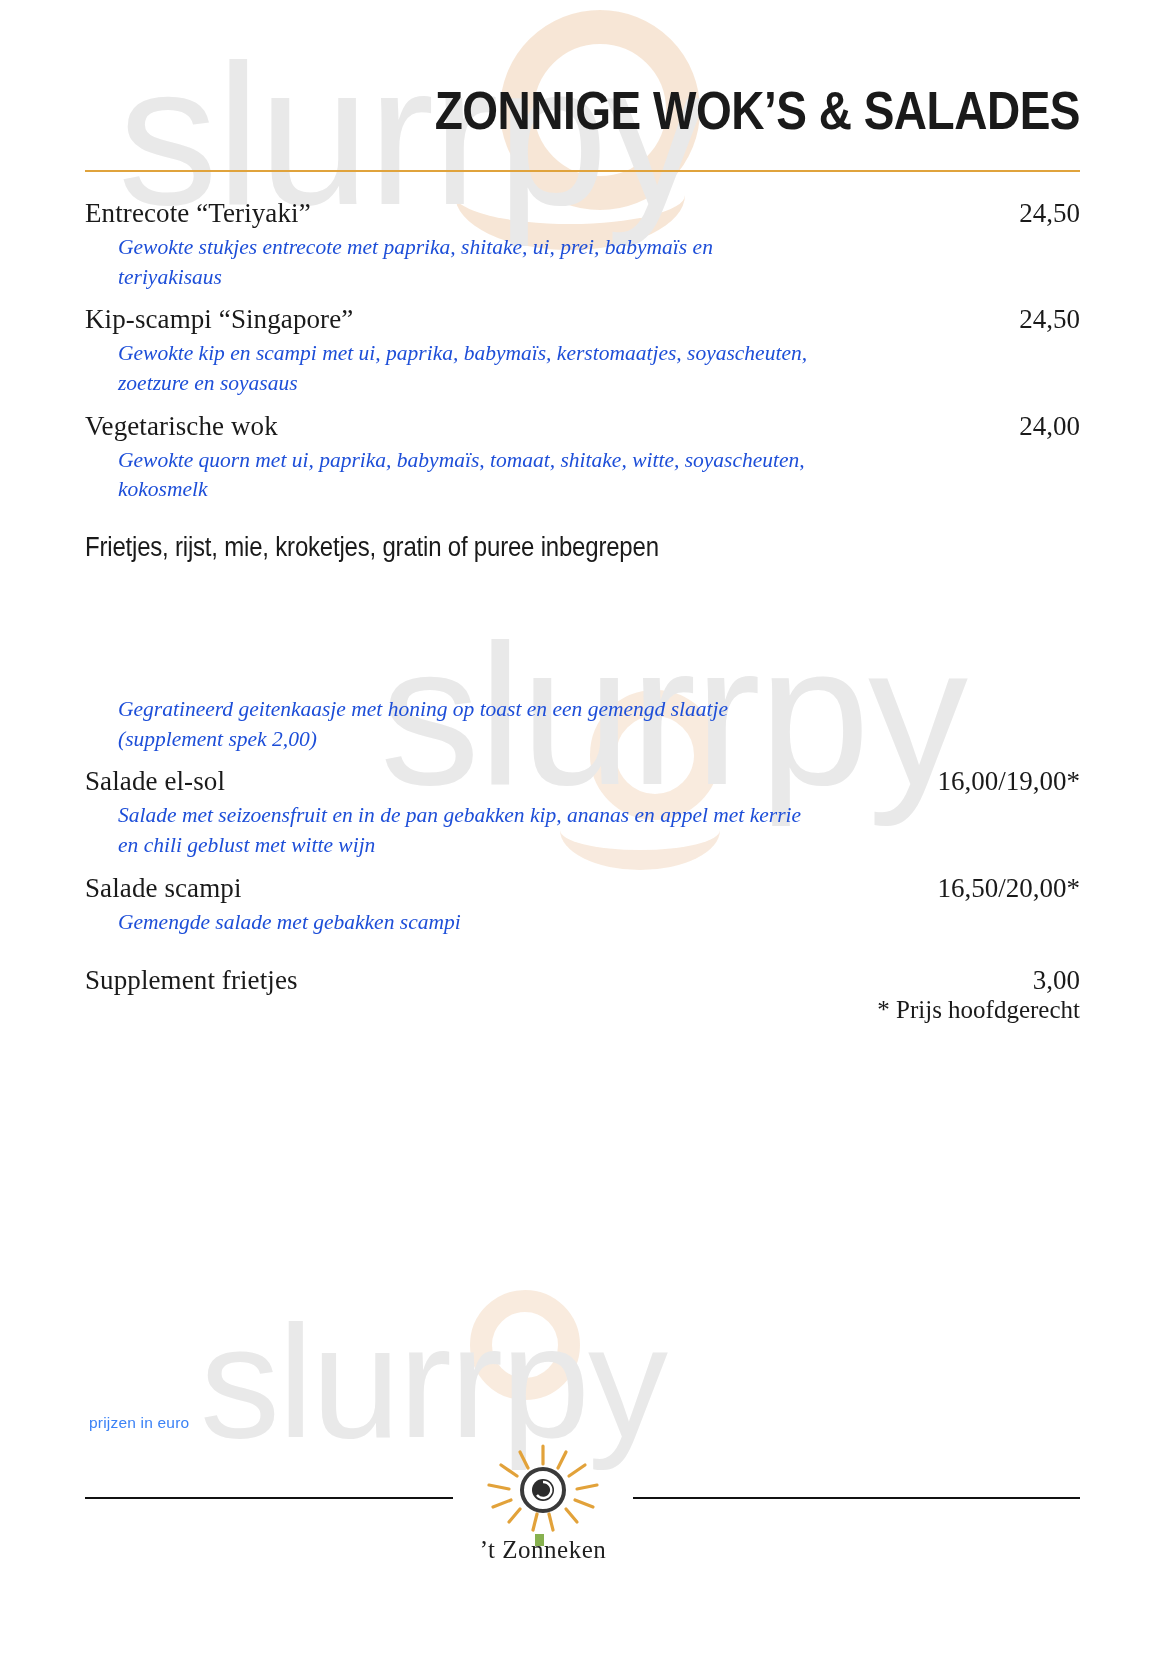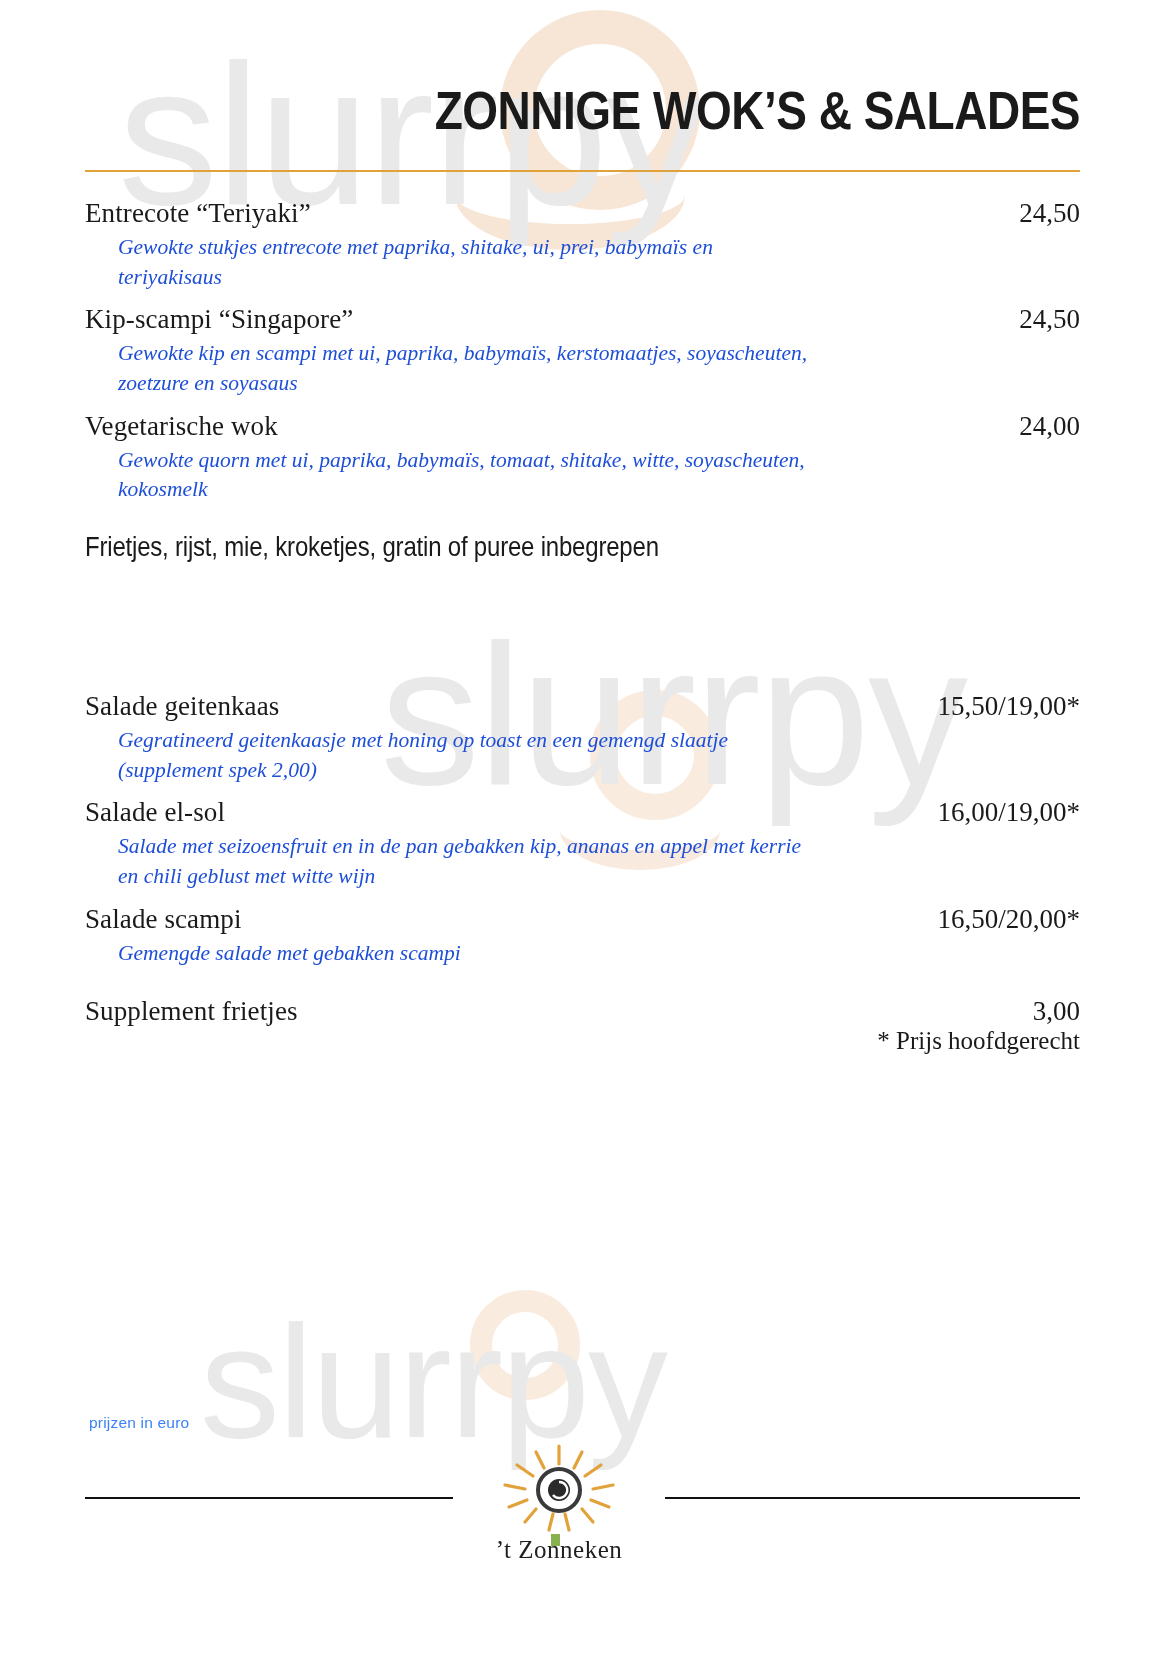--- a/index.html
+++ b/index.html
@@ -164,21 +164,21 @@
     font-family: "Liberation Sans", sans-serif;
     font-size: 15.5px;
     color: #3b82f6;
     margin-left: 4px;
     margin-bottom: 6px;
     letter-spacing: .2px;
   }
   .footer-rules {
     display: flex;
     align-items: center;
-    gap: 16px;
+    gap: 0;
   }
   .rule { height: 2.5px; background: #111; }
   .rule-left { width: 368px; }
   .rule-right { flex: 1; }
 
   .logo {
     position: relative;
     width: 160px;
     height: 120px;
     margin: 0 10px;
@@ -247,25 +247,20 @@
     </div>
 
     <div class="note">Frietjes, rijst, mie, kroketjes, gratin of puree inbegrepen</div>
   </div>
 
   <div class="gap-block"></div>
 
   <div class="items salads" style="margin-top:0">
 
     <div class="item">
-      <div class="item-head">
-        <span class="item-name">Salade geitenkaas</span>
-        <span class="dots"></span>
-        <span class="item-price">15,50/19,00*</span>
-      </div>
       <div class="item-desc">Gegratineerd geitenkaasje met honing op toast en een gemengd slaatje (supplement spek 2,00)</div>
     </div>
 
     <div class="item">
       <div class="item-head">
         <span class="item-name">Salade el-sol</span>
         <span class="dots"></span>
         <span class="item-price">16,00/19,00*</span>
       </div>
       <div class="item-desc">Salade met seizoensfruit en in de pan gebakken kip, ananas en appel met kerrie en chili geblust met witte wijn</div>

